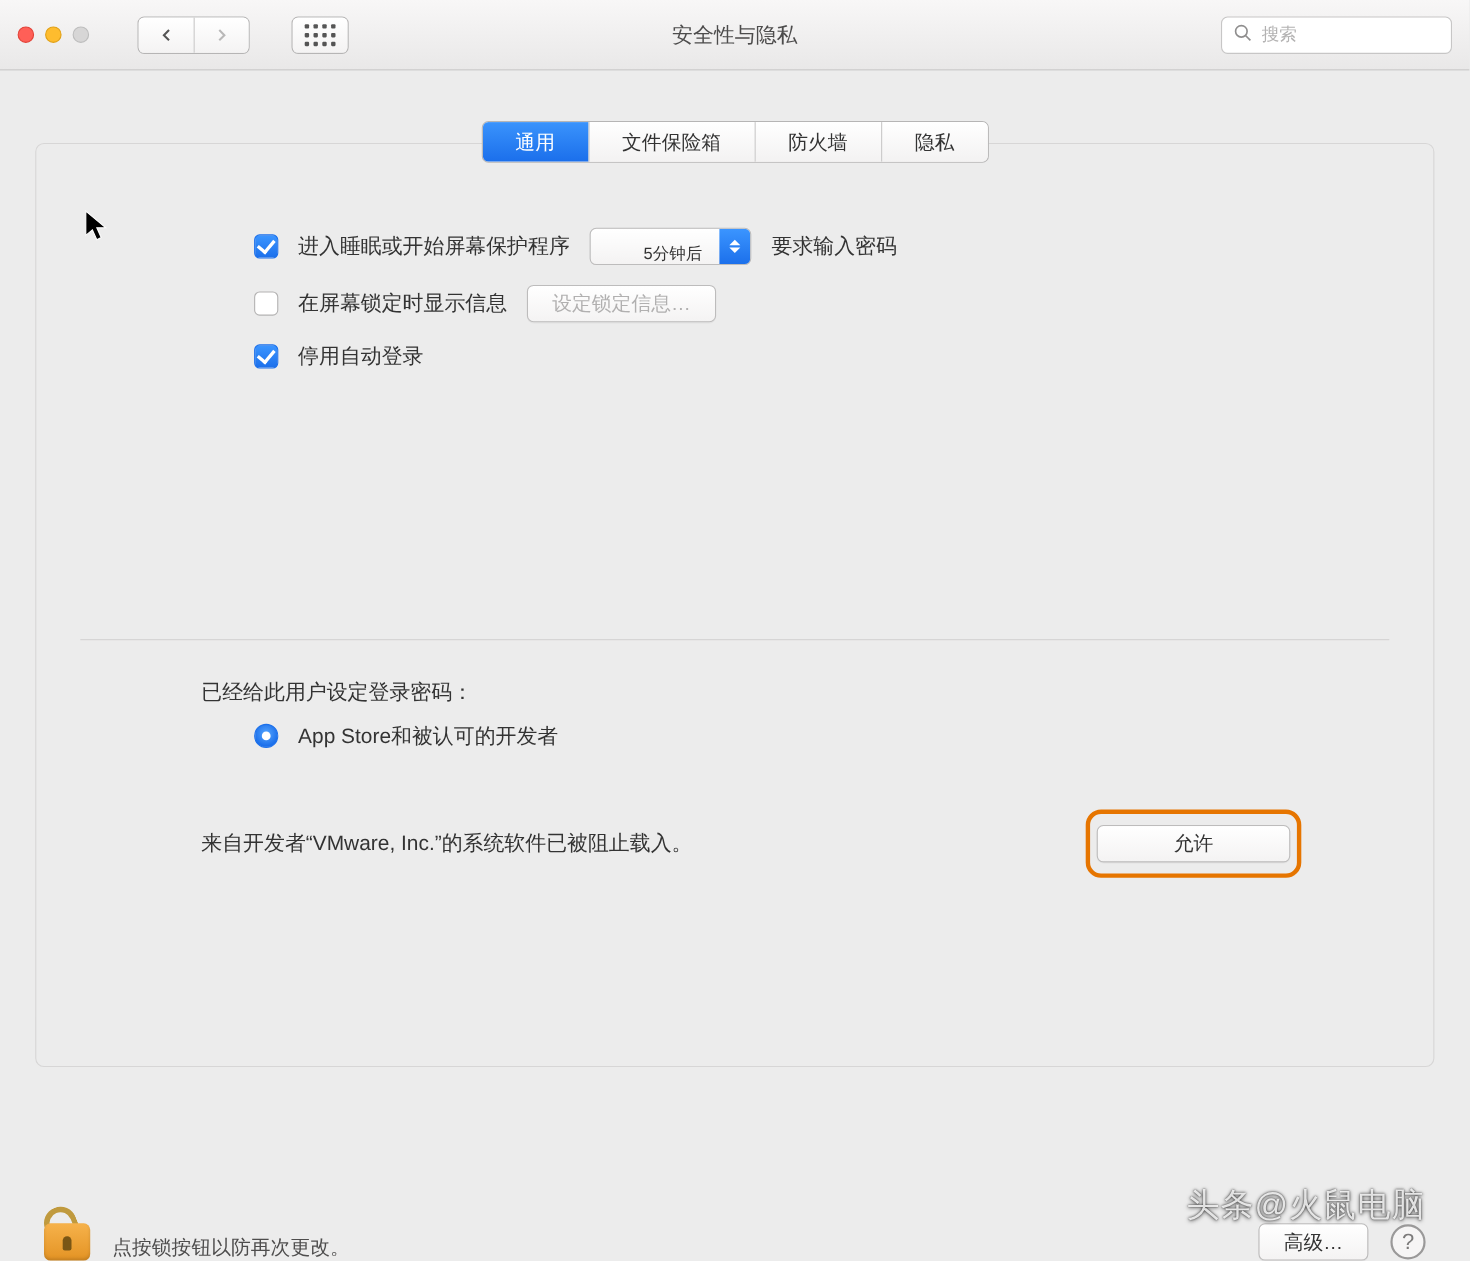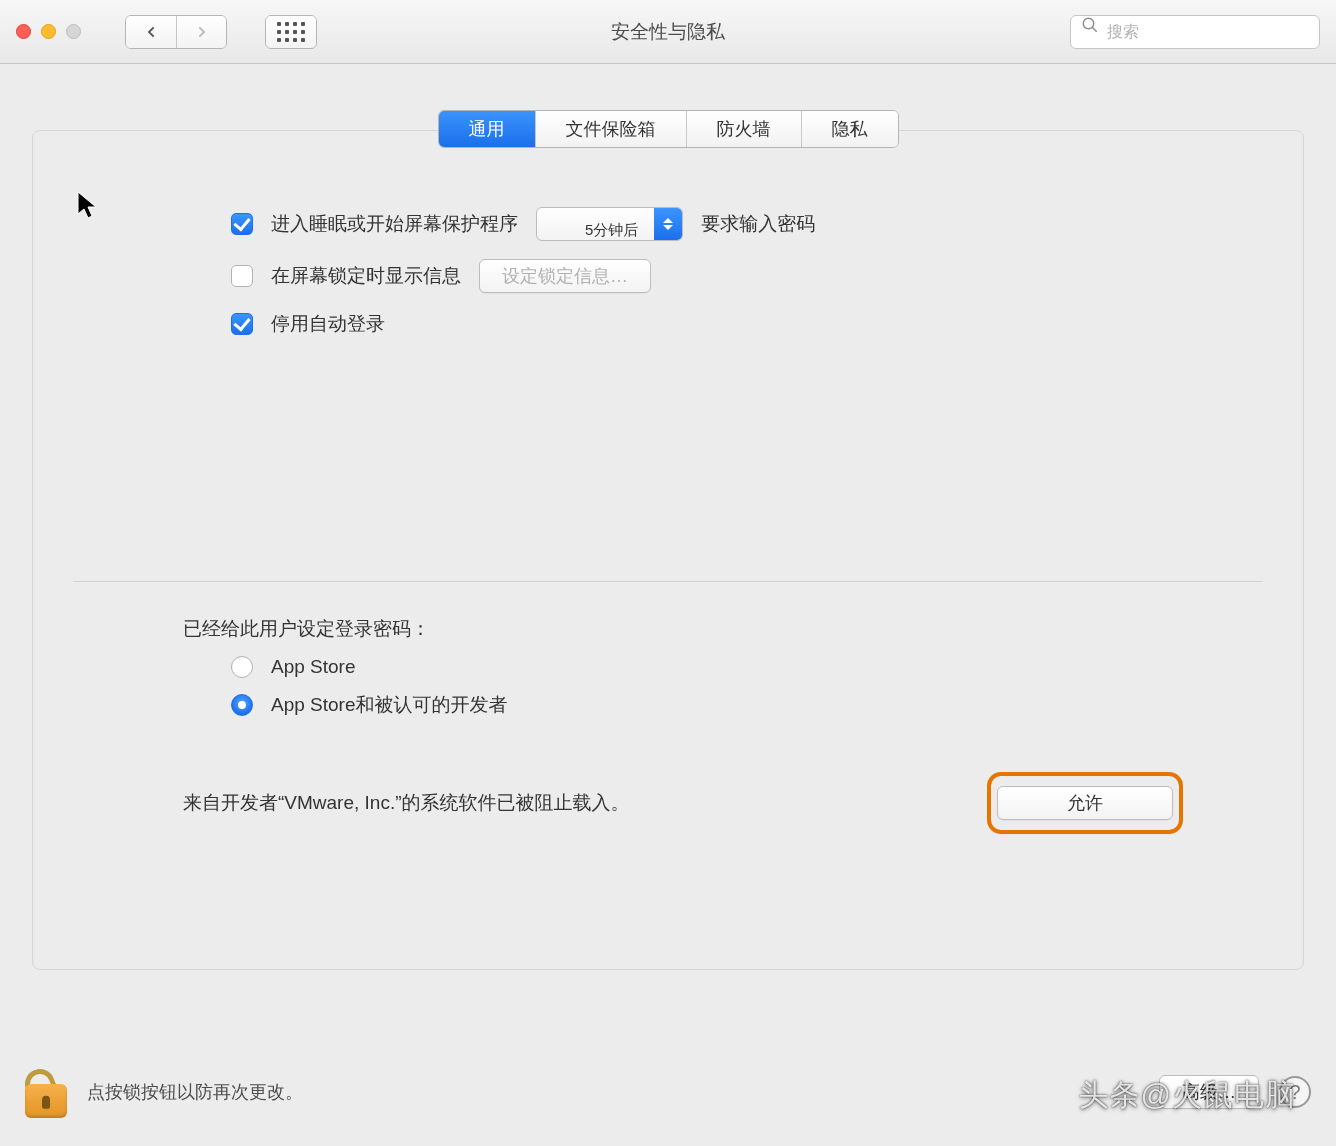--- a/index.html
+++ b/index.html
@@ -33,21 +33,21 @@
   .tb-btn + .tb-btn { border-left:1px solid #c8c7c7; }
   .tb-btn.disabled { color:#b9b8b8; }
   .tb-icon-svg { width:16px; height:16px; fill:currentColor; }
 
   .tb-apps { margin-left:14px; }
   .apps-grid { display:grid; grid-template-columns:repeat(4,4px); grid-template-rows:repeat(3,4px); gap:4px; }
   .apps-grid span { width:4px; height:4px; background:#555; border-radius:1px; }
 
   .win-title { position:absolute; left:50%; transform:translateX(-50%); font-size:19px; color:#4d4c4c; }
 
-  .search-wrap { margin-left:auto; display:flex; border:1px solid #c7c6c6; border-radius:6px; background:#fff; height:34px; width:250px; padding:0 10px; gap:8px; }
+  .search-wrap { margin-left:auto; display:flex; align-items:center; border:1px solid #c7c6c6; border-radius:6px; background:#fff; height:34px; width:210px; padding:0 10px; gap:8px; }
   .search-wrap .mag { color:#8f8e8e; }
   .search-wrap input { border:none; outline:none; flex:1; font-size:16px; color:#333; background:transparent; }
   .search-wrap input::placeholder { color:#b3b2b2; }
 
   
   .content-outer { padding: 46px 32px 0 32px; }
   .tabs { display:flex; justify-content:center; position:relative; z-index:2; }
   .seg { display:flex; border:1px solid #b6b5b5; border-radius:6px; overflow:hidden; background:#fff; box-shadow:0 1px 0 rgba(255,255,255,.6) inset; }
   .seg-item { padding:6px 30px; font-size:18px; background:linear-gradient(#ffffff,#f3f2f2); color:#333; border-left:1px solid #c8c7c7; }
   .seg-item:first-child { border-left:none; }
@@ -103,21 +103,21 @@
   .blocked-row { display:flex; align-items:center; justify-content:space-between; margin-top:54px; }
   .highlight-ring {
     border:4px solid #e67500; border-radius:14px; padding:10px 6px;
   }
   .highlight-ring .mac-btn { width:176px; justify-content:center; }
 
   
   .footer {
     position:absolute; left:0; right:0; bottom:0;
     height:108px;
-    display:flex; align-items:center; padding:0 25px;
+    display:flex; align-items:flex-end; padding:0 40px;
   }
   .lock-icon { width:42px; height:52px; position:relative; margin-right:20px; }
   .lock-icon .shackle {
     position:absolute; left:6px; top:-4px; width:30px; height:34px;
     border:5px solid #c09a3e; border-bottom:none;
     border-radius:16px 16px 0 0;
     transform:rotate(-22deg); transform-origin:right bottom;
   }
   .lock-icon .body {
     position:absolute; left:0; bottom:0; width:42px; height:34px;
@@ -243,24 +243,20 @@
     </div>
 
     <div style="height:170px"></div>
     <div class="divider"></div>
 
     <div class="section2">
       <div class="row">
         <span>已经给此用户设定登录密码：</span>
       </div>
       <div class="row sub">
-        <div class="radio"></div>
-        <span>App Store</span>
-      </div>
-      <div class="row sub">
         <div class="radio selected"></div>
         <span>App Store和被认可的开发者</span>
       </div>
 
       <div class="blocked-row">
         <span>来自开发者“VMware, Inc.”的系统软件已被阻止载入。</span>
         <span class="highlight-ring">
           <button class="mac-btn">允许</button>
         </span>
       </div>

